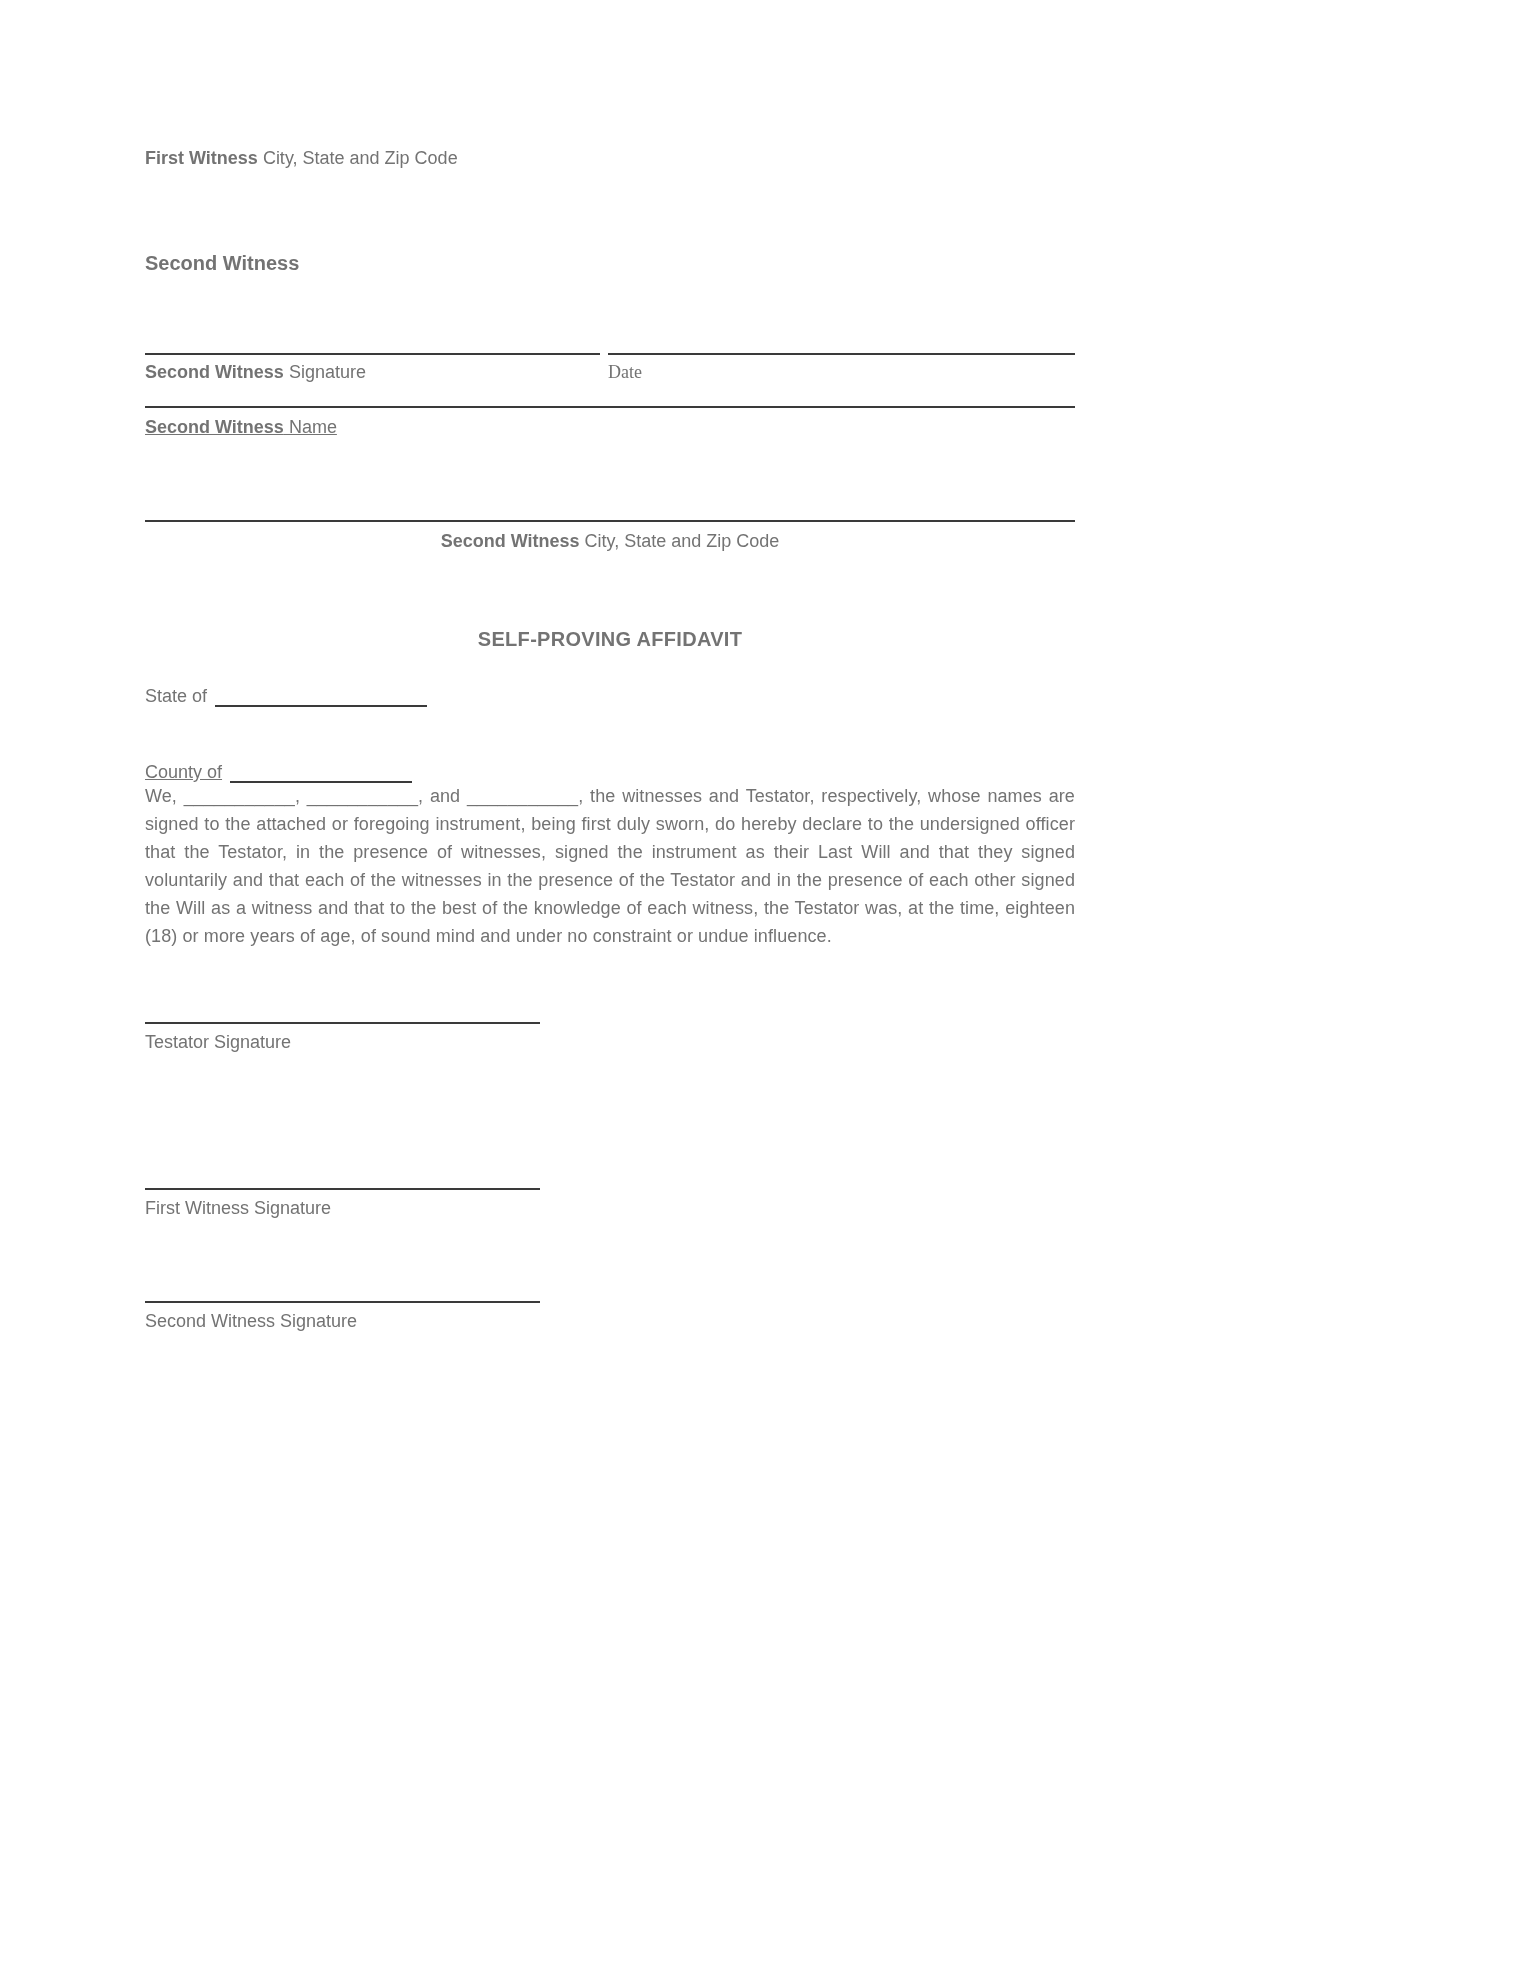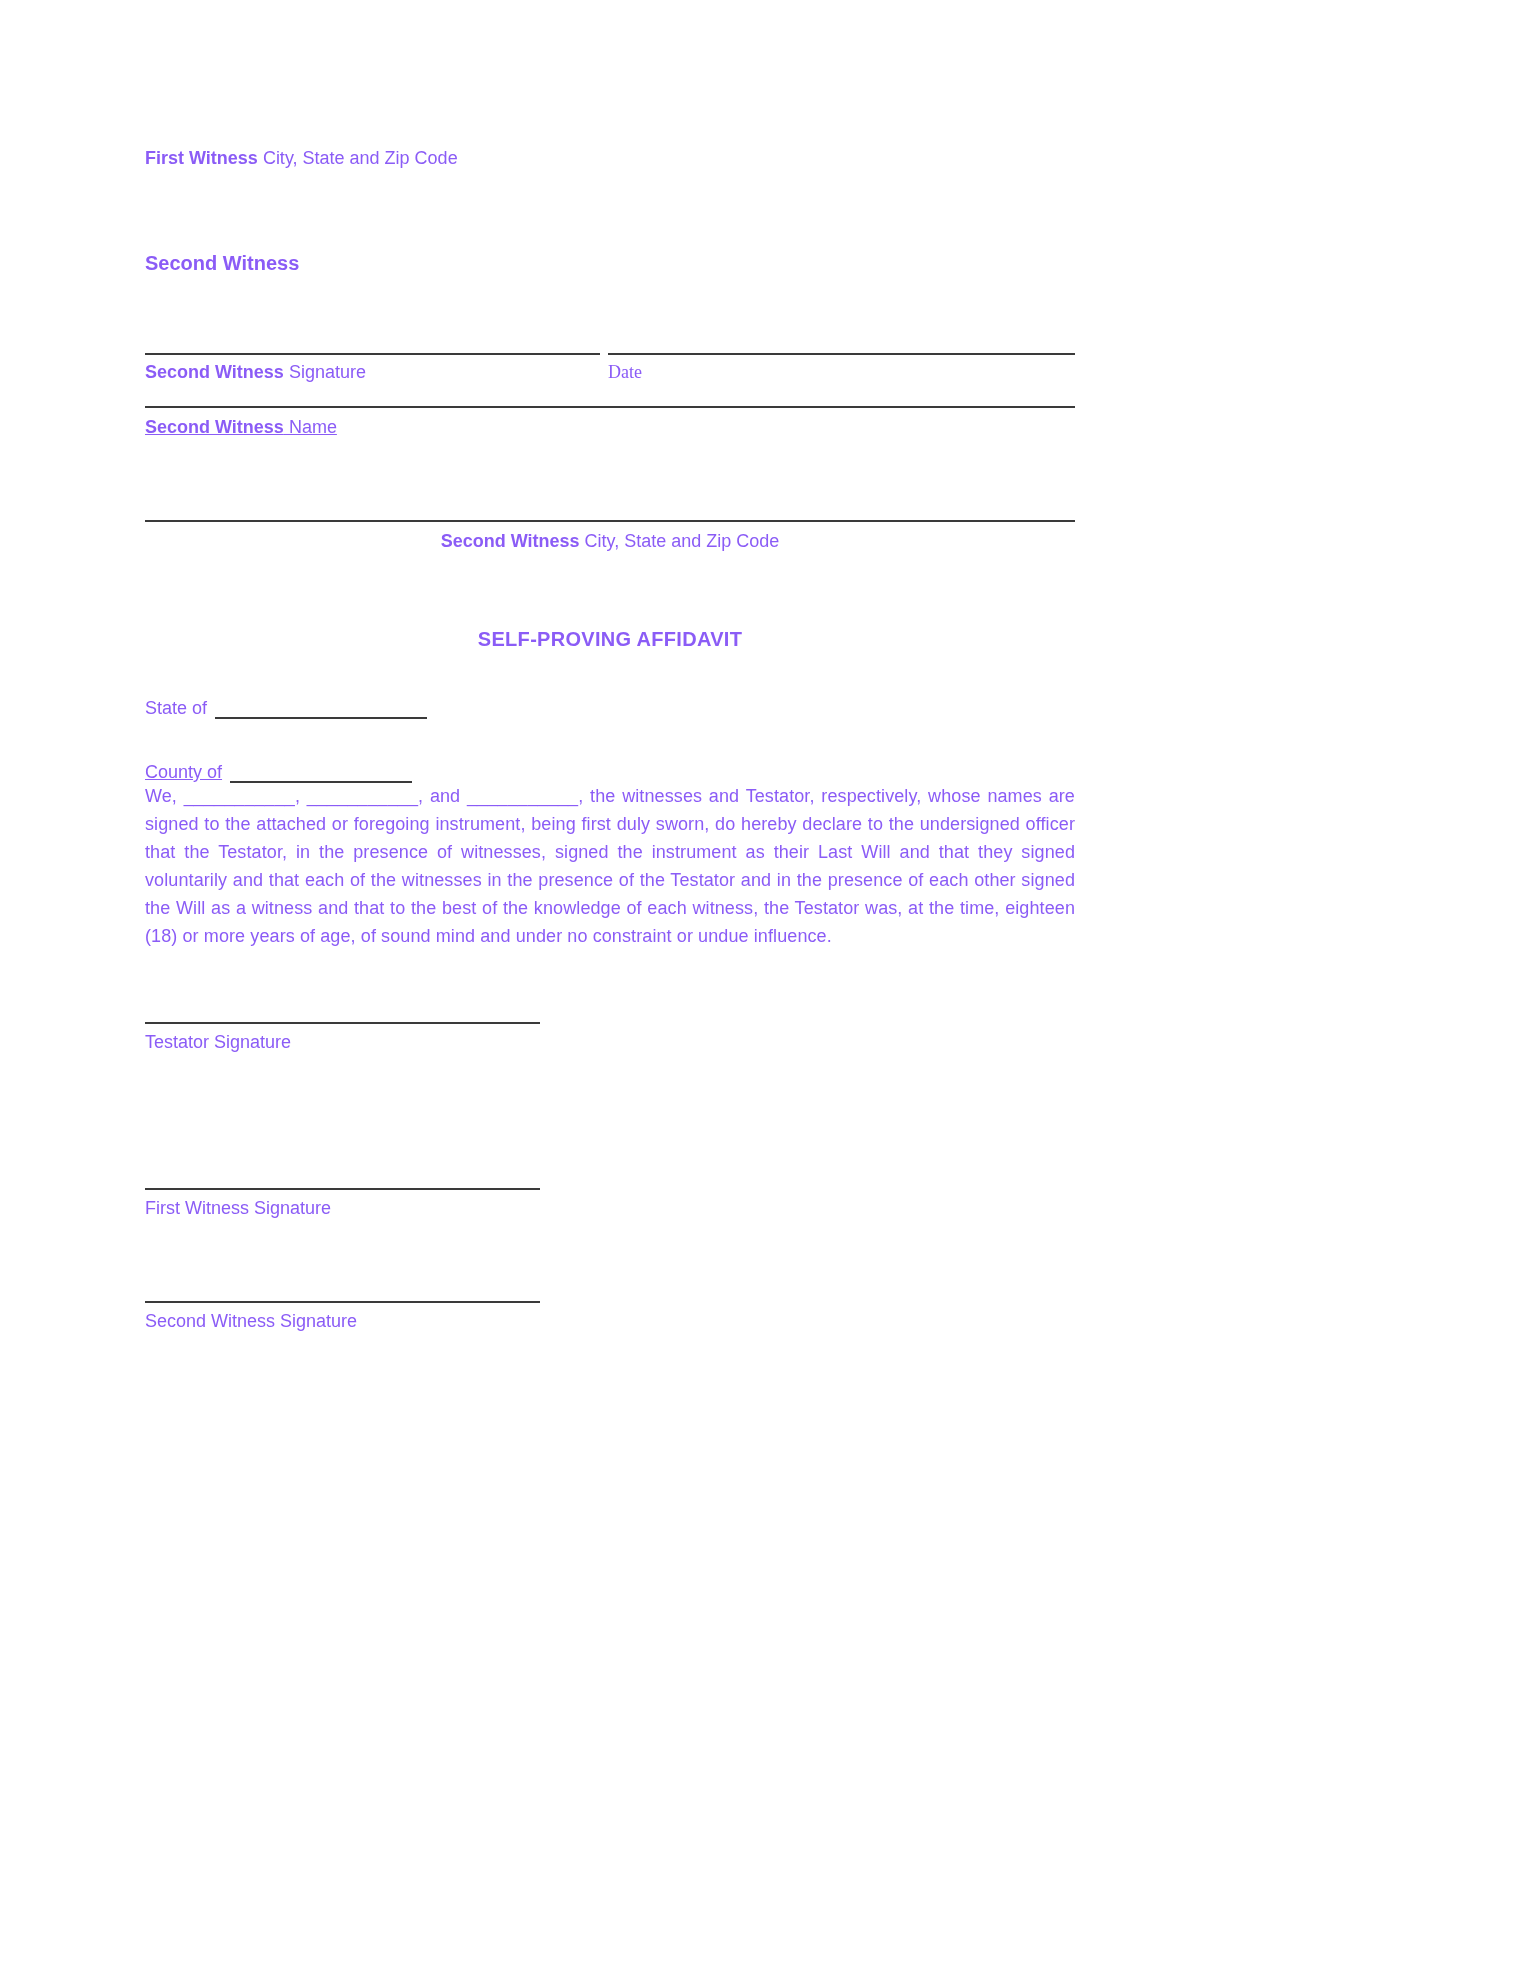--- a/index.html
+++ b/index.html
@@ -2,21 +2,21 @@
 <html><head>
 <meta charset="utf-8">
 <style>
   * { margin: 0; padding: 0; box-sizing: border-box; }
   html, body { background: #ffffff; }
   .page {
     position: relative;
     width: 1344px;
     height: 1980px;
     background: #ffffff;
-    color: #8b5cf6;
+    color: #737373;
     font-family: "Liberation Sans", sans-serif;
     font-size: 18px;
     overflow: hidden;
   }
   .abs { position: absolute; left: 145px; width: 930px; }
   .b { font-weight: bold; }
 
   .header-label { top: 148px; }
 
   .sw-heading { top: 252px; font-size: 20px; font-weight: bold; }
@@ -43,21 +43,21 @@
   }
 
   .blank-row { }
   .blank {
     display: inline-block;
     border-bottom: 2px solid #3a3a3a;
     height: 20px;
     vertical-align: bottom;
     margin-left: 8px;
   }
-  .state-row { top: 686px; margin-top: 12px; }
+  .state-row { top: 686px; }
   .county-row { top: 762px; text-decoration: underline; }
   .state-blank { width: 212px; }
   .county-blank { width: 182px; }
 
   .affidavit-body {
     top: 782px;
     text-align: justify;
     line-height: 28px;
     letter-spacing: 0.1px;
   }

